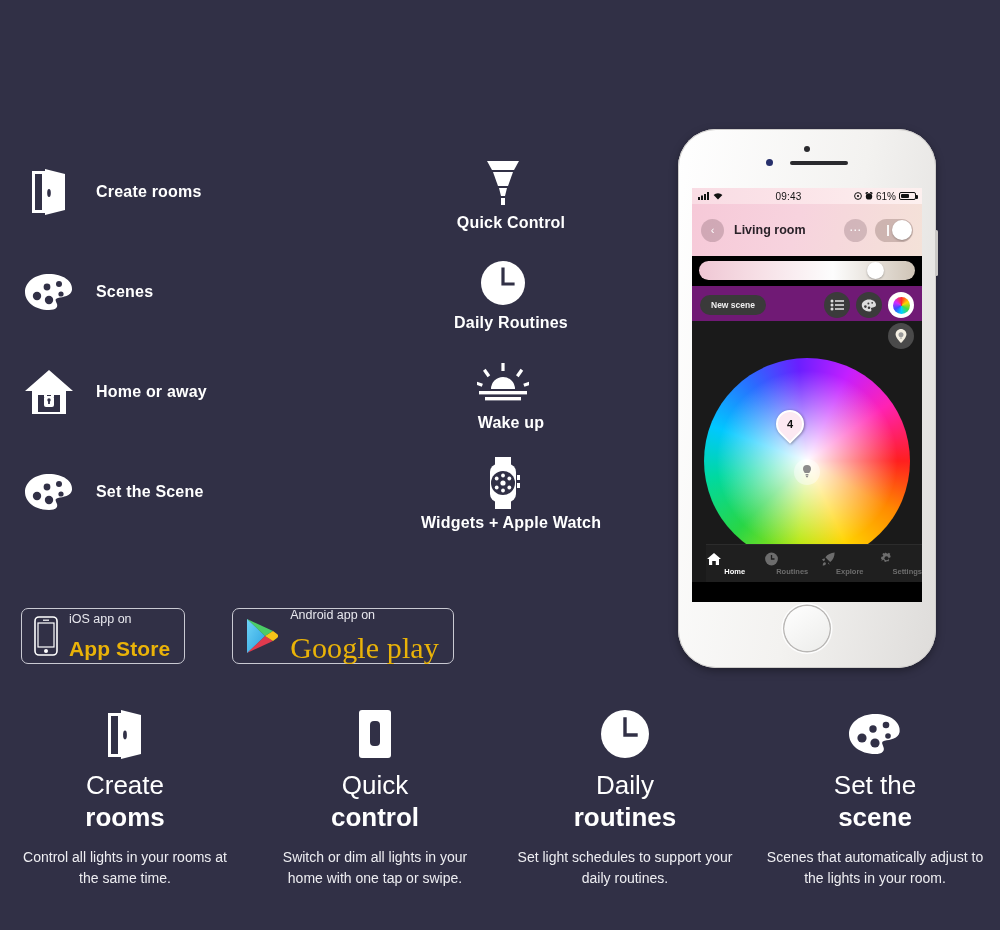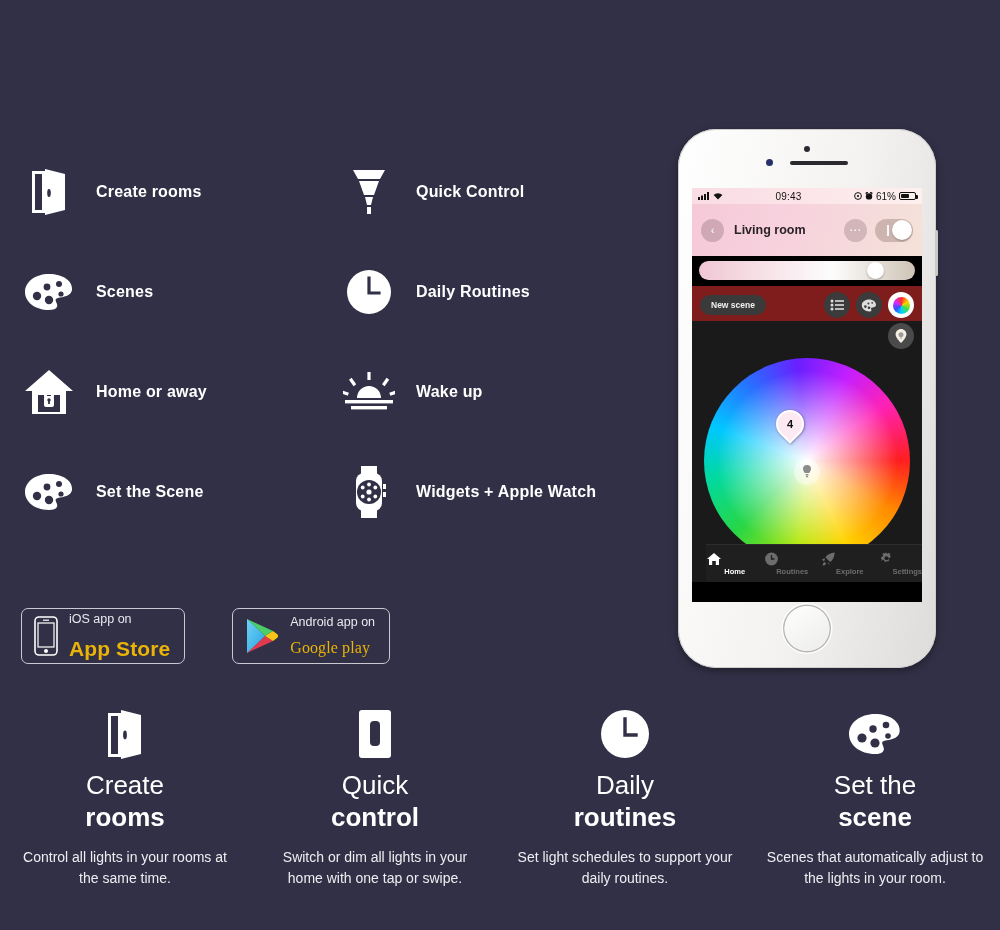--- a/index.html
+++ b/index.html
@@ -23,33 +23,33 @@
   .feat-row { display: flex; height: 100px; align-items: center; text-align: right; }
   .feat-item { display: flex; align-items: center; width: 320px; }
   .feat-ico {
     width: 62px; height: 62px; flex: 0 0 62px;
     display: flex; align-items: center; justify-content: center;
   }
   .feat-label {
     margin-left: 16px; color: #ffffff;
     font-size: 16px; font-weight: bold; letter-spacing: .2px;
   }
-  .feat-item.col2 { width: 330px; }
+  .feat-item.col2 { width: 330px; flex-direction: column; }
 
   
   .badges { position: absolute; left: 21px; top: 608px; display: flex; gap: 47px; }
   .badge {
     border: 1.5px solid #c9c9d2; border-radius: 7px;
     height: 56px; display: flex; align-items: center;
     padding: 0 14px 0 12px; background: #313046;
   }
   .badge .b-txt { margin-left: 11px; line-height: 1; }
   .b-small { color: #e8e8ee; font-size: 12.5px; display: block; margin-bottom: 12px; }
   .b-big { color: #eab308; font-size: 21px; font-weight: bold; letter-spacing: .1px; display: block; }
-  .b-big.gp { font-family: "Liberation Serif", serif; font-weight: normal; font-size: 16px; }
+  .b-big.gp { font-family: "Liberation Serif", serif; font-weight: normal; font-size: 30px; }
   .b-big.gp .light { font-weight: normal; }
 
   
   .phone {
     position: absolute; left: 678px; top: 129px;
     width: 258px; height: 539px;
     background: linear-gradient(100deg,#ffffff 0%, #f3f2f0 55%, #dedcda 100%);
     border-radius: 38px;
     box-shadow: 0 0 0 1px #cfcdcb inset, 0 3px 9px rgba(0,0,0,.35);
   }
@@ -118,21 +118,21 @@
   .slider {
     height: 19px; border-radius: 10px; position: relative;
     background: linear-gradient(90deg,#efc7d4 0%, #f6dde4 25%, #fdfdfd 62%, #cfc4b6 100%);
   }
   .slider i {
     position: absolute; left: 78%; top: 1px; width: 17px; height: 17px;
     border-radius: 50%; background: #fff; box-shadow: 0 1px 2px rgba(0,0,0,.3);
   }
 
   
-  .toolbar { background: #7f1d1d; padding: 6px 8px 3px; display: flex; align-items: center; }
+  .toolbar { background: #701a75; padding: 6px 8px 3px; display: flex; align-items: center; }
   .newscene {
     background: #3a3a3a; color: #f0f0f0; font-size: 8.5px; font-weight: bold;
     padding: 5px 11px; border-radius: 11px;
   }
   .tb-right { margin-left: auto; display: flex; align-items: center; gap: 6px; }
   .tb-btn {
     width: 26px; height: 26px; border-radius: 50%; background: #3b3b3b;
     display: flex; align-items: center; justify-content: center;
   }
   .tb-btn.active { background: #ffffff; }

